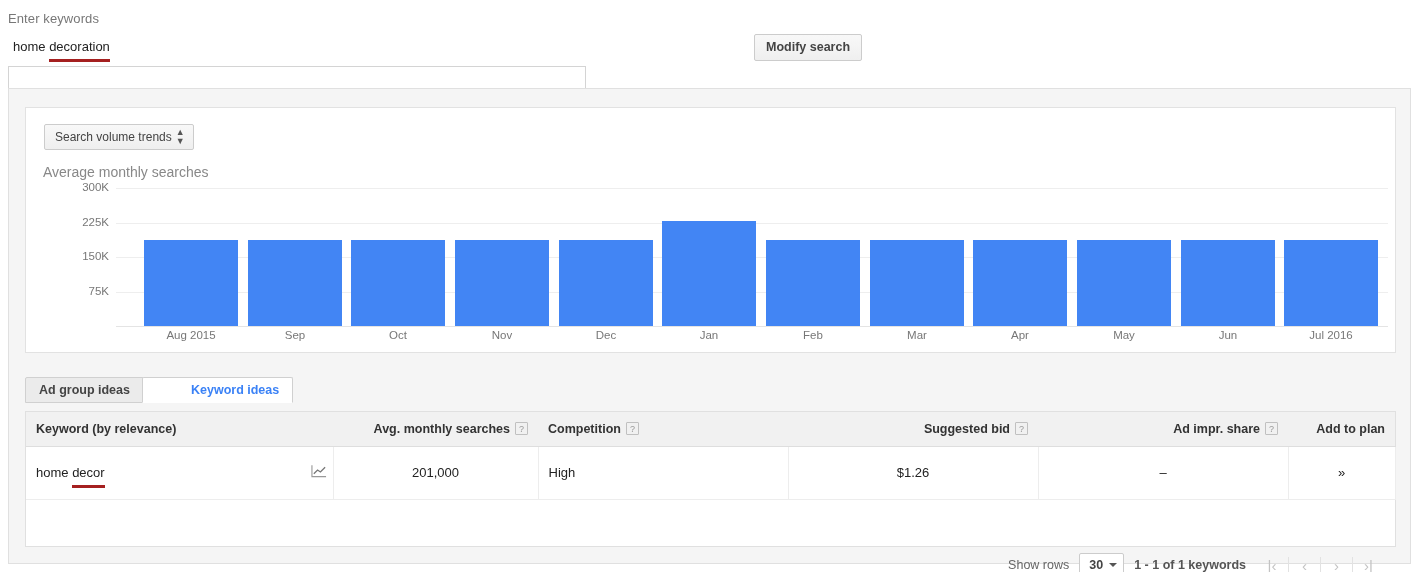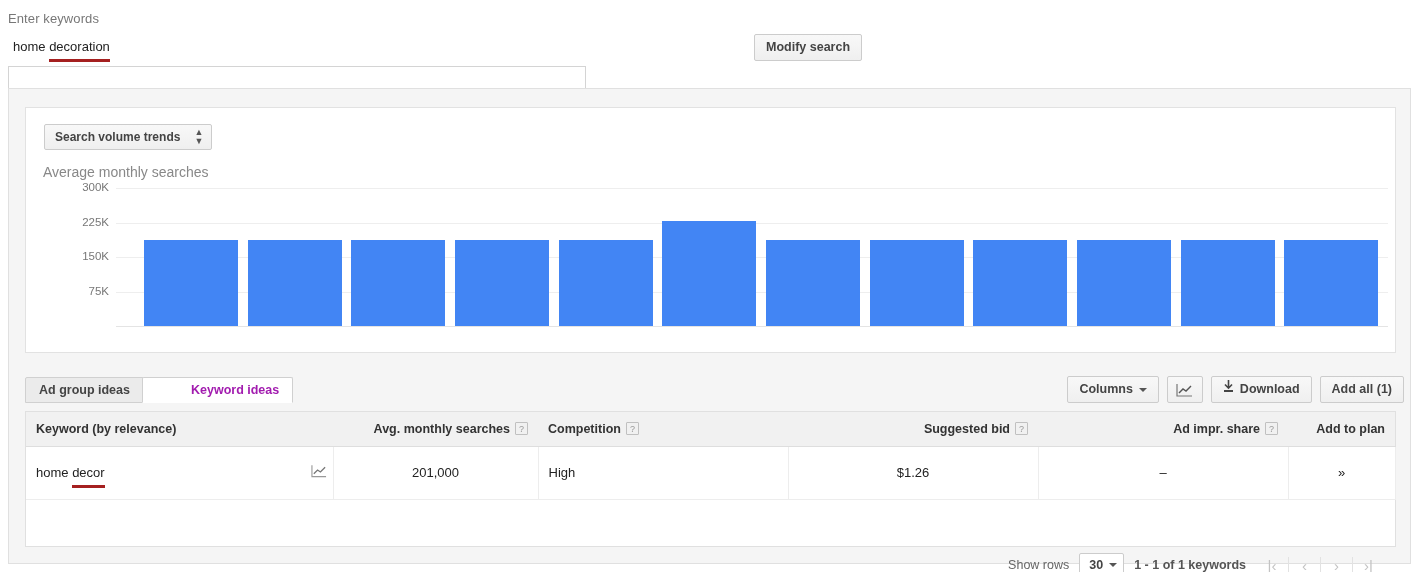--- a/index.html
+++ b/index.html
@@ -72,23 +72,23 @@
     width: 1371px; height: 246px;
     background: #fff;
     border: 1px solid #e2e2e2;
   }
   .trend-select {
     position: absolute; left: 18px; top: 16px;
     height: 26px; line-height: 24px;
     border: 1px solid #ccc;
     background: linear-gradient(to bottom,#f8f8f8,#efefef);
     border-radius: 2px;
-    font-size: 12px; font-weight: bold; color: #444;
+    font-size: 12px; font-weight: normal; color: #444;
     padding: 0 8px 0 10px;
-    display: flex; align-items: center; gap: 14px;
+    display: flex; align-items: center; gap: 4px;
     cursor: pointer;
   }
   .updown { display:inline-block; font-size:9px; line-height:9px; color:#555; }
   .updown i { display:block; font-style: normal; }
   .chart-axis-title {
     position: absolute; left: 17px; top: 56px;
     font-size: 14px; color: #888;
   }
 
   .plot {
@@ -120,21 +120,21 @@
   
   .tabs-strip { position: absolute; left: 0; top: 288px; width: 1403px; height: 30px; }
   .tab {
     position: absolute; top: 0; height: 26px; line-height: 24px;
     border: 1px solid #d0d0d0;
     background: #ebebeb;
     font-size: 12.5px; font-weight: bold; color: #444;
     padding: 0 13px; cursor: pointer;
     border-radius: 2px 2px 0 0;
   }
-  .tab.active { background: #fff; border-bottom-color: #fff; color: #a21caf; z-index: 3; padding-left: 48px; }
+  .tab.active { background: #fff; border-bottom-color: #fff; color: #3b82f6; z-index: 3; padding-left: 48px; }
   .toolbar-right { position: absolute; right: 8px; top: -1px; display: flex; gap: 8px; align-items: center; }
   .icon-btn {
     border: 1px solid #ccc;
     background: linear-gradient(to bottom,#f8f8f8,#efefef);
     border-radius: 2px;
     height: 27px; width: 36px;
     display: flex; align-items: center; justify-content: center;
     cursor: pointer;
   }
   .caret { display:inline-block; width:0;height:0;border-left:4px solid transparent;border-right:4px solid transparent;border-top:4px solid #555; margin-left:6px; vertical-align: middle; }
@@ -256,47 +256,41 @@
           <div class="bar" title="Nov: 186000" style="left: 311px; width: 94px; height: 85.56px; background: rgb(66, 133, 244);"></div>
           <div class="bar" title="Dec: 186000" style="left: 415px; width: 94px; height: 85.56px; background: rgb(66, 133, 244);"></div>
           <div class="bar" title="Jan: 228000" style="left: 518px; width: 94px; height: 104.88px; background: rgb(66, 133, 244);"></div>
           <div class="bar" title="Feb: 186000" style="left: 622px; width: 94px; height: 85.56px; background: rgb(66, 133, 244);"></div>
           <div class="bar" title="Mar: 186000" style="left: 726px; width: 94px; height: 85.56px; background: rgb(66, 133, 244);"></div>
           <div class="bar" title="Apr: 186000" style="left: 829px; width: 94px; height: 85.56px; background: rgb(66, 133, 244);"></div>
           <div class="bar" title="May: 186000" style="left: 933px; width: 94px; height: 85.56px; background: rgb(66, 133, 244);"></div>
           <div class="bar" title="Jun: 186000" style="left: 1037px; width: 94px; height: 85.56px; background: rgb(66, 133, 244);"></div>
           <div class="bar" title="Jul 2016: 186000" style="left: 1140px; width: 94px; height: 85.56px; background: rgb(66, 133, 244);"></div>
         </div>
+      <div class="xlabels" id="xlabels">
+          <div class="xlabel" style="left: 0px; width: 94px;">Aug 2015</div>
+          <div class="xlabel" style="left: 104px; width: 94px;">Sep</div>
+          <div class="xlabel" style="left: 207px; width: 94px;">Oct</div>
+          <div class="xlabel" style="left: 311px; width: 94px;">Nov</div>
+          <div class="xlabel" style="left: 415px; width: 94px;">Dec</div>
+          <div class="xlabel" style="left: 518px; width: 94px;">Jan</div>
+          <div class="xlabel" style="left: 622px; width: 94px;">Feb</div>
+          <div class="xlabel" style="left: 726px; width: 94px;">Mar</div>
+          <div class="xlabel" style="left: 829px; width: 94px;">Apr</div>
+          <div class="xlabel" style="left: 933px; width: 94px;">May</div>
+          <div class="xlabel" style="left: 1037px; width: 94px;">Jun</div>
+          <div class="xlabel" style="left: 1140px; width: 94px;">Jul 2016</div>
+        </div>
     </div>
   </div>
 
   <div class="tabs-strip">
     <div class="tab" id="tab-0" style="left:16px;">Ad group ideas</div>
     <div class="tab active" id="tab-1" style="left:133px;">Keyword ideas</div>
 
-    <div class="toolbar-right">
-      <div class="btn">
-        <span>Columns</span><span class="caret"></span>
-      </div>
-      <div class="icon-btn">
-        <svg width="17" height="14" viewBox="0 0 17 14">
-          <path d="M1 1 L1 13 L16 13" fill="none" stroke="#777" stroke-width="1.2"></path>
-          <path d="M3 10 L7 6 L10 8 L15 3" fill="none" stroke="#555" stroke-width="1.4"></path>
-        </svg>
-      </div>
-      <div class="btn">
-        <span class="dl-arrow">
-          <svg width="11" height="13" viewBox="0 0 11 13">
-            <path d="M5.5 0 L5.5 7 M2 4.5 L5.5 8.2 L9 4.5" fill="none" stroke="#444" stroke-width="1.6"></path>
-            <rect x="1" y="10" width="9" height="2" fill="#444"></rect>
-          </svg>
-        </span><span>Download</span>
-      </div>
-      <div class="btn">Add all (1)</div>
-    </div>
   </div>
 
   <div class="table-card">
     <table class="kw">
       <colgroup>
         <col style="width:285px">
           <col style="width:22px">
           <col style="width:205px">
         <col style="width:250px">
           <col style="width:250px">

